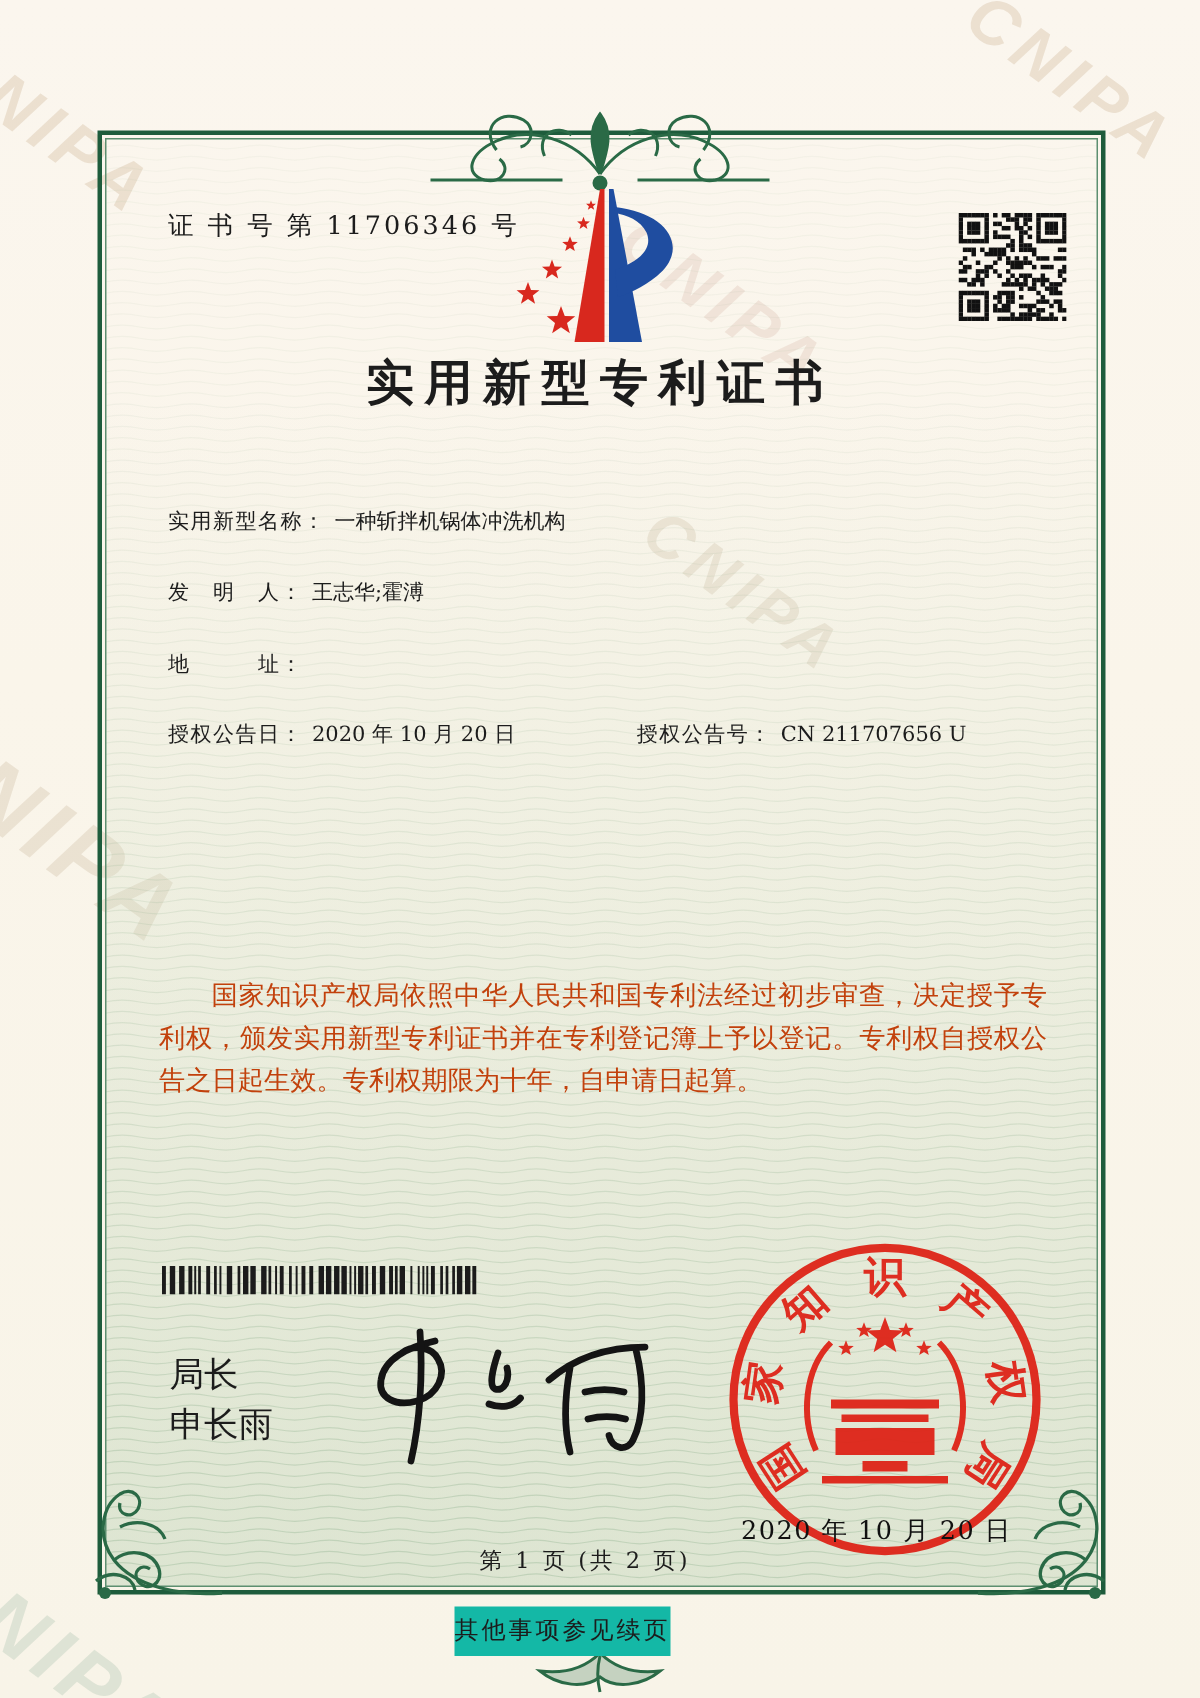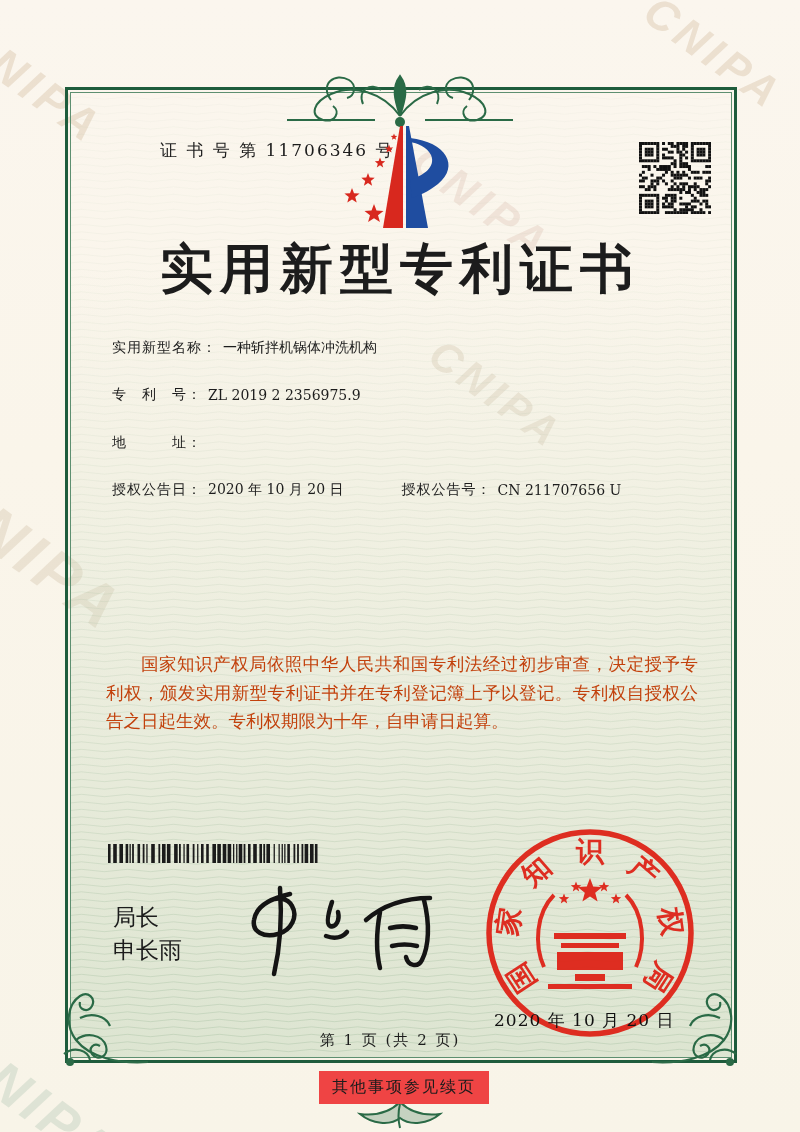--- a/index.html
+++ b/index.html
@@ -14,51 +14,51 @@
       white-space:nowrap;pointer-events:none;z-index:1;}
   
   #frame{left:65px;top:87px;width:672px;height:976px;box-sizing:border-box;
          border:3px solid #1e5c3c;z-index:2;}
   #frame .inner{position:absolute;left:2px;top:2px;right:2px;bottom:2px;
          border:1px solid #5d8f70;}
   #tint{left:70px;top:92px;width:662px;height:966px;z-index:1;
         background:linear-gradient(180deg,rgba(210,224,198,0) 18%,rgba(205,221,196,.28) 55%,rgba(198,216,190,.55) 100%);}
   #waves{left:70px;top:92px;z-index:1;}
   
-  #cert-no{left:112px;top:139px;font-size:17px;letter-spacing:2px;z-index:4;margin-left:48px;}
+  #cert-no{left:112px;top:139px;font-size:17px;letter-spacing:2px;z-index:4;}
   #logo{left:338px;top:122px;z-index:4;}
   #qr{left:639px;top:142px;z-index:4;}
-  #title{left:0;top:234px;width:800px;text-align:center;font-size:53px;
+  #title{left:0;top:234px;width:800px;text-align:center;font-size:32px;
          font-weight:bold;letter-spacing:7px;z-index:4;}
   
   #fields{left:112px;top:324px;width:580px;z-index:4;}
   .frow{height:47.5px;display:flex;align-items:center;font-size:14px;white-space:nowrap;}
   .flabel{letter-spacing:1px;}
   .fvalue{margin-left:6px;}
-  .fpair2{margin-left:58px;text-align:right;}
+  .fpair2{margin-left:81px;text-align:right;}
   
   #legal{left:106px;top:650px;width:592px;z-index:4;}
   #legal p{margin:0;text-indent:2em;font-size:17.5px;line-height:28.5px;
            text-align:justify;font-style:oblique 8deg;color:#c2410c;}
   
   #barcode{left:108px;top:844px;z-index:4;}
   
   #signer{left:113px;top:901px;font-size:23px;line-height:33px;z-index:4;
           font-family:"DejaVu Sans","Liberation Sans",sans-serif;}
   #signature{left:228px;top:876px;z-index:5;}
   
   #seal{left:480px;top:825px;z-index:4;opacity:.95;}
   #seal-date{left:494px;top:1009px;width:200px;font-size:17px;letter-spacing:1px;
              color:#111;z-index:6;}
   
   #page-num{left:0;top:1031px;width:780px;text-align:center;font-size:15px;
             letter-spacing:2px;z-index:4;}
-  #cont-note{left:303px;top:1071px;width:170px;height:33px;background:#ef4444;
+  #cont-note{left:303px;top:1071px;width:144px;height:33px;background:#14b8a6;
              z-index:4;display:flex;align-items:center;justify-content:center;
-             font-size:16px;font-style:oblique 8deg;letter-spacing:2px;margin-left:16px;}
+             font-size:16px;font-style:oblique 8deg;letter-spacing:2px;}
   .orn{z-index:3;}
 </style>
 </head>
 <body>
 
 <div class="wm" style="left:-20px;top:14px;font-size:46px;">CNIPA</div>
 <div class="wm" style="left:664px;top:-14px;font-size:44px;">CNIPA</div>
 <div class="wm" style="left:432px;top:136px;font-size:44px;color:rgba(224,196,184,.38);">CNIPA</div>
 <div class="wm" style="left:448px;top:330px;font-size:42px;color:rgba(222,210,190,.5);">CNIPA</div>
 <div class="wm" style="left:-36px;top:462px;font-size:62px;color:rgba(222,210,190,.55);">CNIPA</div>
@@ -562,22 +562,22 @@
   </svg>
 
 <div id="title" class="abs">实用新型专利证书</div>
 
 <div id="fields" class="abs">
     <div class="frow">
       <span class="flabel">实用新型名称：</span>
       <span class="fvalue">一种斩拌机锅体冲洗机构</span>
     </div>
     <div class="frow">
-      <span class="flabel">专　利　号：</span>
-      <span class="fvalue">ZL 2019 2 2356975.9</span>
+      <span class="flabel">发　明　人：</span>
+      <span class="fvalue">王志华;霍溥</span>
     </div>
     <div class="frow">
       <span class="flabel">地　　　址：</span>
     </div>
     <div class="frow">
       <span class="flabel">授权公告日：</span>
       <span class="fvalue">2020 年 10 月 20 日</span>
       <span class="flabel fpair2">授权公告号：</span>
       <span class="fvalue">CN 211707656 U</span>
     </div>

